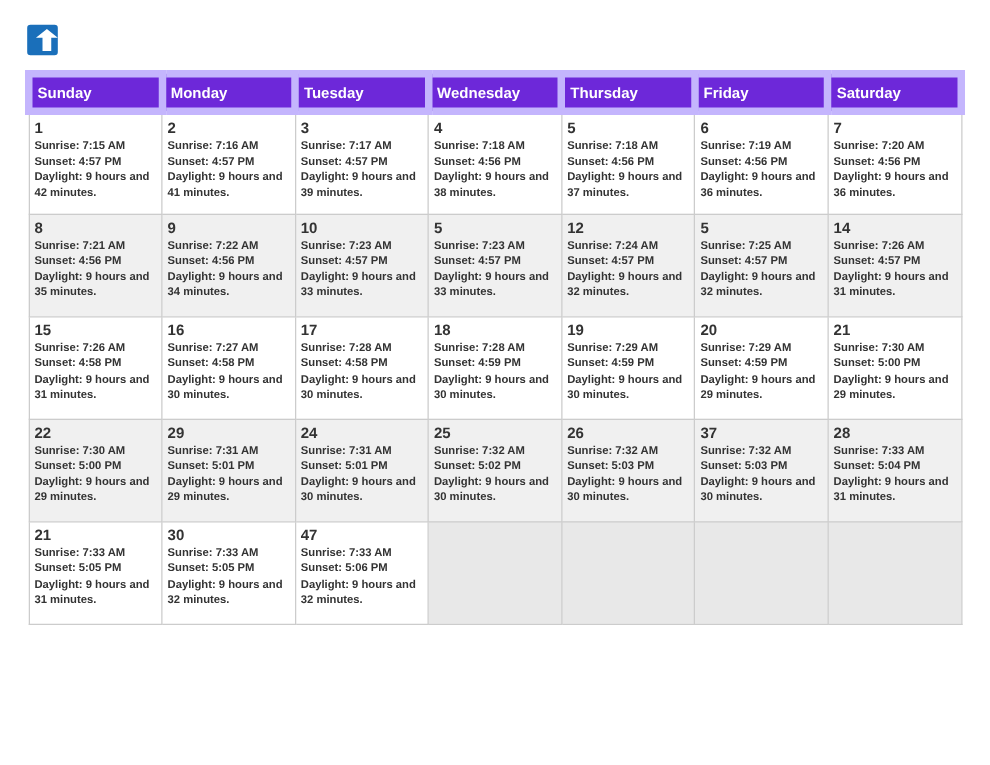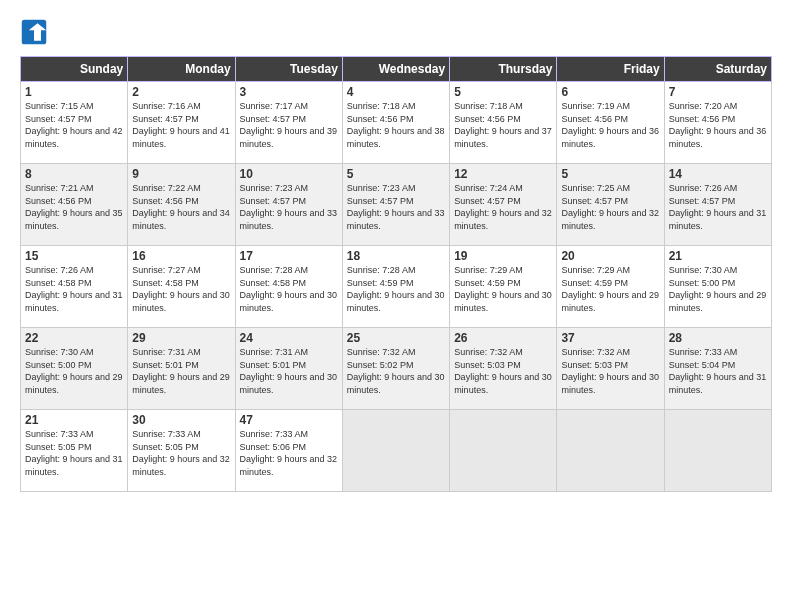--- a/index.html
+++ b/index.html
@@ -51,27 +51,27 @@
     .subtitle {
       font-size: 14px;
       color: #555;
     }
     .calendar {
       width: 100%;
       border-collapse: collapse;
       table-layout: fixed;
     }
     .calendar th {
-      background: #404040;
+      background: #6d28d9;
       color: #fff;
       font-size: 12px;
       font-weight: bold;
       padding: 5px 4px;
-      text-align: right;
-      border: 1px solid #c4b5fd;
+      text-align: left;
+      border: 6px solid #c4b5fd;
     }
     .calendar td {
       border: 1px solid #ccc;
       vertical-align: top;
       padding: 3px 4px;
       font-size: 9.5px;
       color: #333;
       height: 82px;
       background: #fff;
     }
@@ -82,20 +82,21 @@
       font-size: 12px;
       font-weight: bold;
       color: #333;
       display: block;
       margin-bottom: 1px;
     }
     .day-info {
       font-size: 9px;
       line-height: 1.4;
       color: #333;
+      font-weight: bold;
     }
     .empty-cell {
       background: #e8e8e8 !important;
     }
   </style>
 </head>
 <body>
 
 <div class="page">
   <div class="header">

